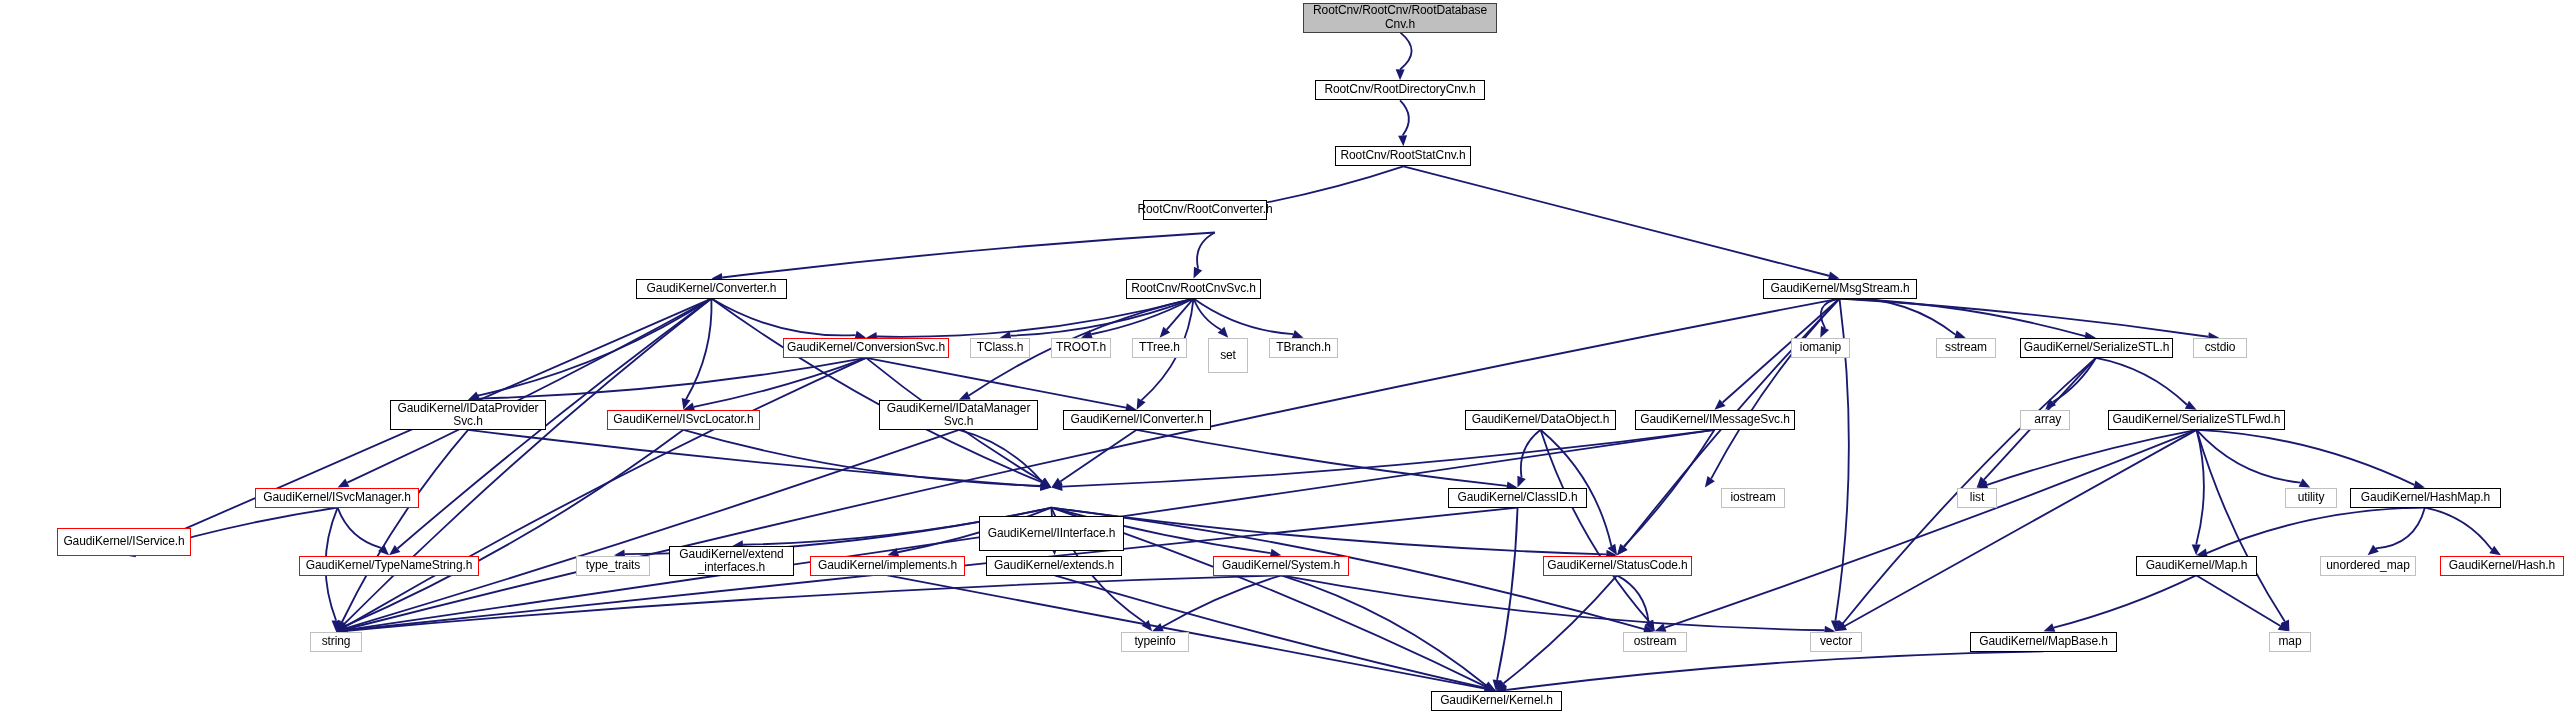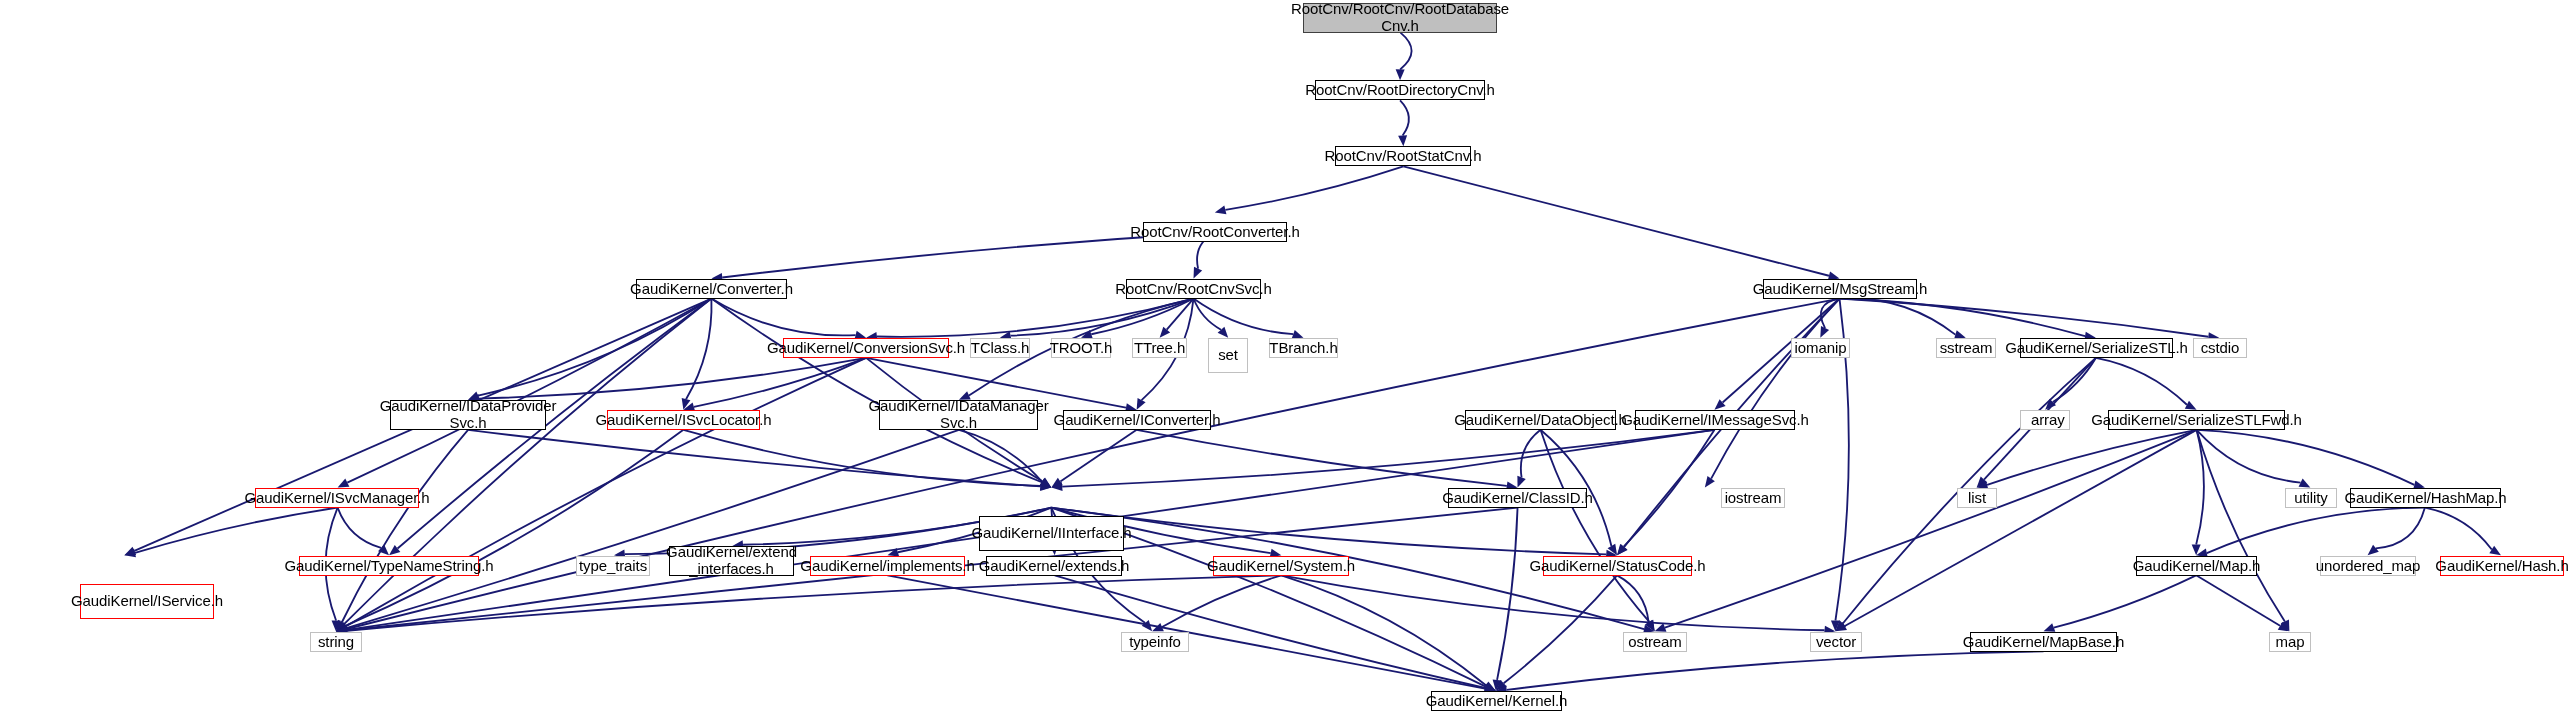--- a/index.html
+++ b/index.html
@@ -32,21 +32,21 @@
     stroke: none;
   }
   .node-box {
     position: absolute;
     box-sizing: border-box;
     display: flex;
     align-items: center;
     justify-content: center;
     text-align: center;
     line-height: 1.12;
-    font-size: 15px;
+    font-size: 12px;
     color: #000000;
     background: #ffffff;
     border: 1.3px solid #c0c0c0;
     white-space: pre-line;
     letter-spacing: -0.1px;
     padding: 0 2.5px;
   }
   .node-box.kind-root {
     background: #bfbfbf;
     border: 1.3px solid #404040;
@@ -246,21 +246,21 @@
       <path class="edge-path" d="M 1260.5 688 Q 1515.6837847062764 764.061866293097 1775.4232572120732 822.7097810336799"></path>
       <polygon class="arrow-head" points="1788,826 1774.056550872217,827.9339664994341 1776.7899635519293,817.4855955679257"></polygon>
       <path class="edge-path" d="M 2443 779 Q 2120.6950397892247 784.0809456923444 1800.9666609424735 825.0695678407691"></path>
       <polygon class="arrow-head" points="1788,826 1800.58017373787,819.683416372357 1801.353148147077,830.4557193091812"></polygon>
     </svg>
   <div id="nodes-layer">
       <div class="node-box kind-root" style="left: 1303px; top: 2.5px; width: 194px; height: 30px;">RootCnv/RootCnv/RootDatabase
 Cnv.h</div>
       <div class="node-box kind-header" style="left: 1315px; top: 80px; width: 170px; height: 20px;">RootCnv/RootDirectoryCnv.h</div>
       <div class="node-box kind-header" style="left: 1335px; top: 146px; width: 136px; height: 20px;">RootCnv/RootStatCnv.h</div>
-      <div class="node-box kind-header" style="left: 1143px; top: 222px; width: 144px; height: 20px;">RootCnv/RootConverter.h</div>
+      <div class="node-box kind-header" style="left: 1143px; top: 200px; width: 124px; height: 20px;">RootCnv/RootConverter.h</div>
       <div class="node-box kind-header" style="left: 636px; top: 279px; width: 151px; height: 20px;">GaudiKernel/Converter.h</div>
       <div class="node-box kind-header" style="left: 1126px; top: 279px; width: 135px; height: 20px;">RootCnv/RootCnvSvc.h</div>
       <div class="node-box kind-header" style="left: 1763px; top: 279px; width: 154px; height: 20px;">GaudiKernel/MsgStream.h</div>
       <div class="node-box kind-linked" style="left: 783px; top: 338px; width: 166px; height: 20px;">GaudiKernel/ConversionSvc.h</div>
       <div class="node-box kind-system" style="left: 970px; top: 338px; width: 60px; height: 20px;">TClass.h</div>
       <div class="node-box kind-system" style="left: 1051px; top: 338px; width: 60px; height: 20px;">TROOT.h</div>
       <div class="node-box kind-system" style="left: 1132px; top: 338px; width: 55px; height: 20px;">TTree.h</div>
       <div class="node-box kind-system" style="left: 1208px; top: 338px; width: 40px; height: 35px;">set</div>
       <div class="node-box kind-system" style="left: 1269px; top: 338px; width: 69px; height: 20px;">TBranch.h</div>
       <div class="node-box kind-system" style="left: 1791px; top: 338px; width: 59px; height: 20px;">iomanip</div>
@@ -277,21 +277,21 @@
       <div class="node-box kind-header" style="left: 1635px; top: 410px; width: 160px; height: 20px;">GaudiKernel/IMessageSvc.h</div>
       <div class="node-box kind-system" style="left: 2020px; top: 410px; width: 50px; height: 20px; padding-left: 8px;">array</div>
       <div class="node-box kind-header" style="left: 2108px; top: 410px; width: 177px; height: 20px;">GaudiKernel/SerializeSTLFwd.h</div>
       <div class="node-box kind-linked" style="left: 255px; top: 488px; width: 164px; height: 20px;">GaudiKernel/ISvcManager.h</div>
       <div class="node-box kind-header" style="left: 979px; top: 516px; width: 145px; height: 35px;">GaudiKernel/IInterface.h</div>
       <div class="node-box kind-header" style="left: 1448px; top: 488px; width: 139px; height: 20px;">GaudiKernel/ClassID.h</div>
       <div class="node-box kind-system" style="left: 1673px; top: 488px; width: 64px; height: 20px; margin-left: 48px;">iostream</div>
       <div class="node-box kind-system" style="left: 1957px; top: 488px; width: 40px; height: 20px;">list</div>
       <div class="node-box kind-system" style="left: 2285px; top: 488px; width: 52px; height: 20px;">utility</div>
       <div class="node-box kind-header" style="left: 2350px; top: 488px; width: 151px; height: 20px;">GaudiKernel/HashMap.h</div>
-      <div class="node-box kind-linked" style="left: 57px; top: 584px; width: 134px; height: 35px; margin-left: 23px;">GaudiKernel/IService.h</div>
+      <div class="node-box kind-linked" style="left: 57px; top: 528px; width: 134px; height: 28px;">GaudiKernel/IService.h</div>
       <div class="node-box kind-linked" style="left: 299px; top: 556px; width: 180px; height: 20px;">GaudiKernel/TypeNameString.h</div>
       <div class="node-box kind-system" style="left: 576px; top: 556px; width: 74px; height: 20px;">type_traits</div>
       <div class="node-box kind-header" style="left: 669px; top: 546px; width: 125px; height: 30px;">GaudiKernel/extend
 _interfaces.h</div>
       <div class="node-box kind-linked" style="left: 810px; top: 556px; width: 155px; height: 20px;">GaudiKernel/implements.h</div>
       <div class="node-box kind-header" style="left: 986px; top: 556px; width: 136px; height: 20px;">GaudiKernel/extends.h</div>
       <div class="node-box kind-linked" style="left: 1213px; top: 556px; width: 136px; height: 20px;">GaudiKernel/System.h</div>
       <div class="node-box kind-linked" style="left: 1543px; top: 556px; width: 149px; height: 20px;">GaudiKernel/StatusCode.h</div>
       <div class="node-box kind-header" style="left: 2136px; top: 556px; width: 121px; height: 20px;">GaudiKernel/Map.h</div>
       <div class="node-box kind-system" style="left: 2320px; top: 556px; width: 96px; height: 20px;">unordered_map</div>

